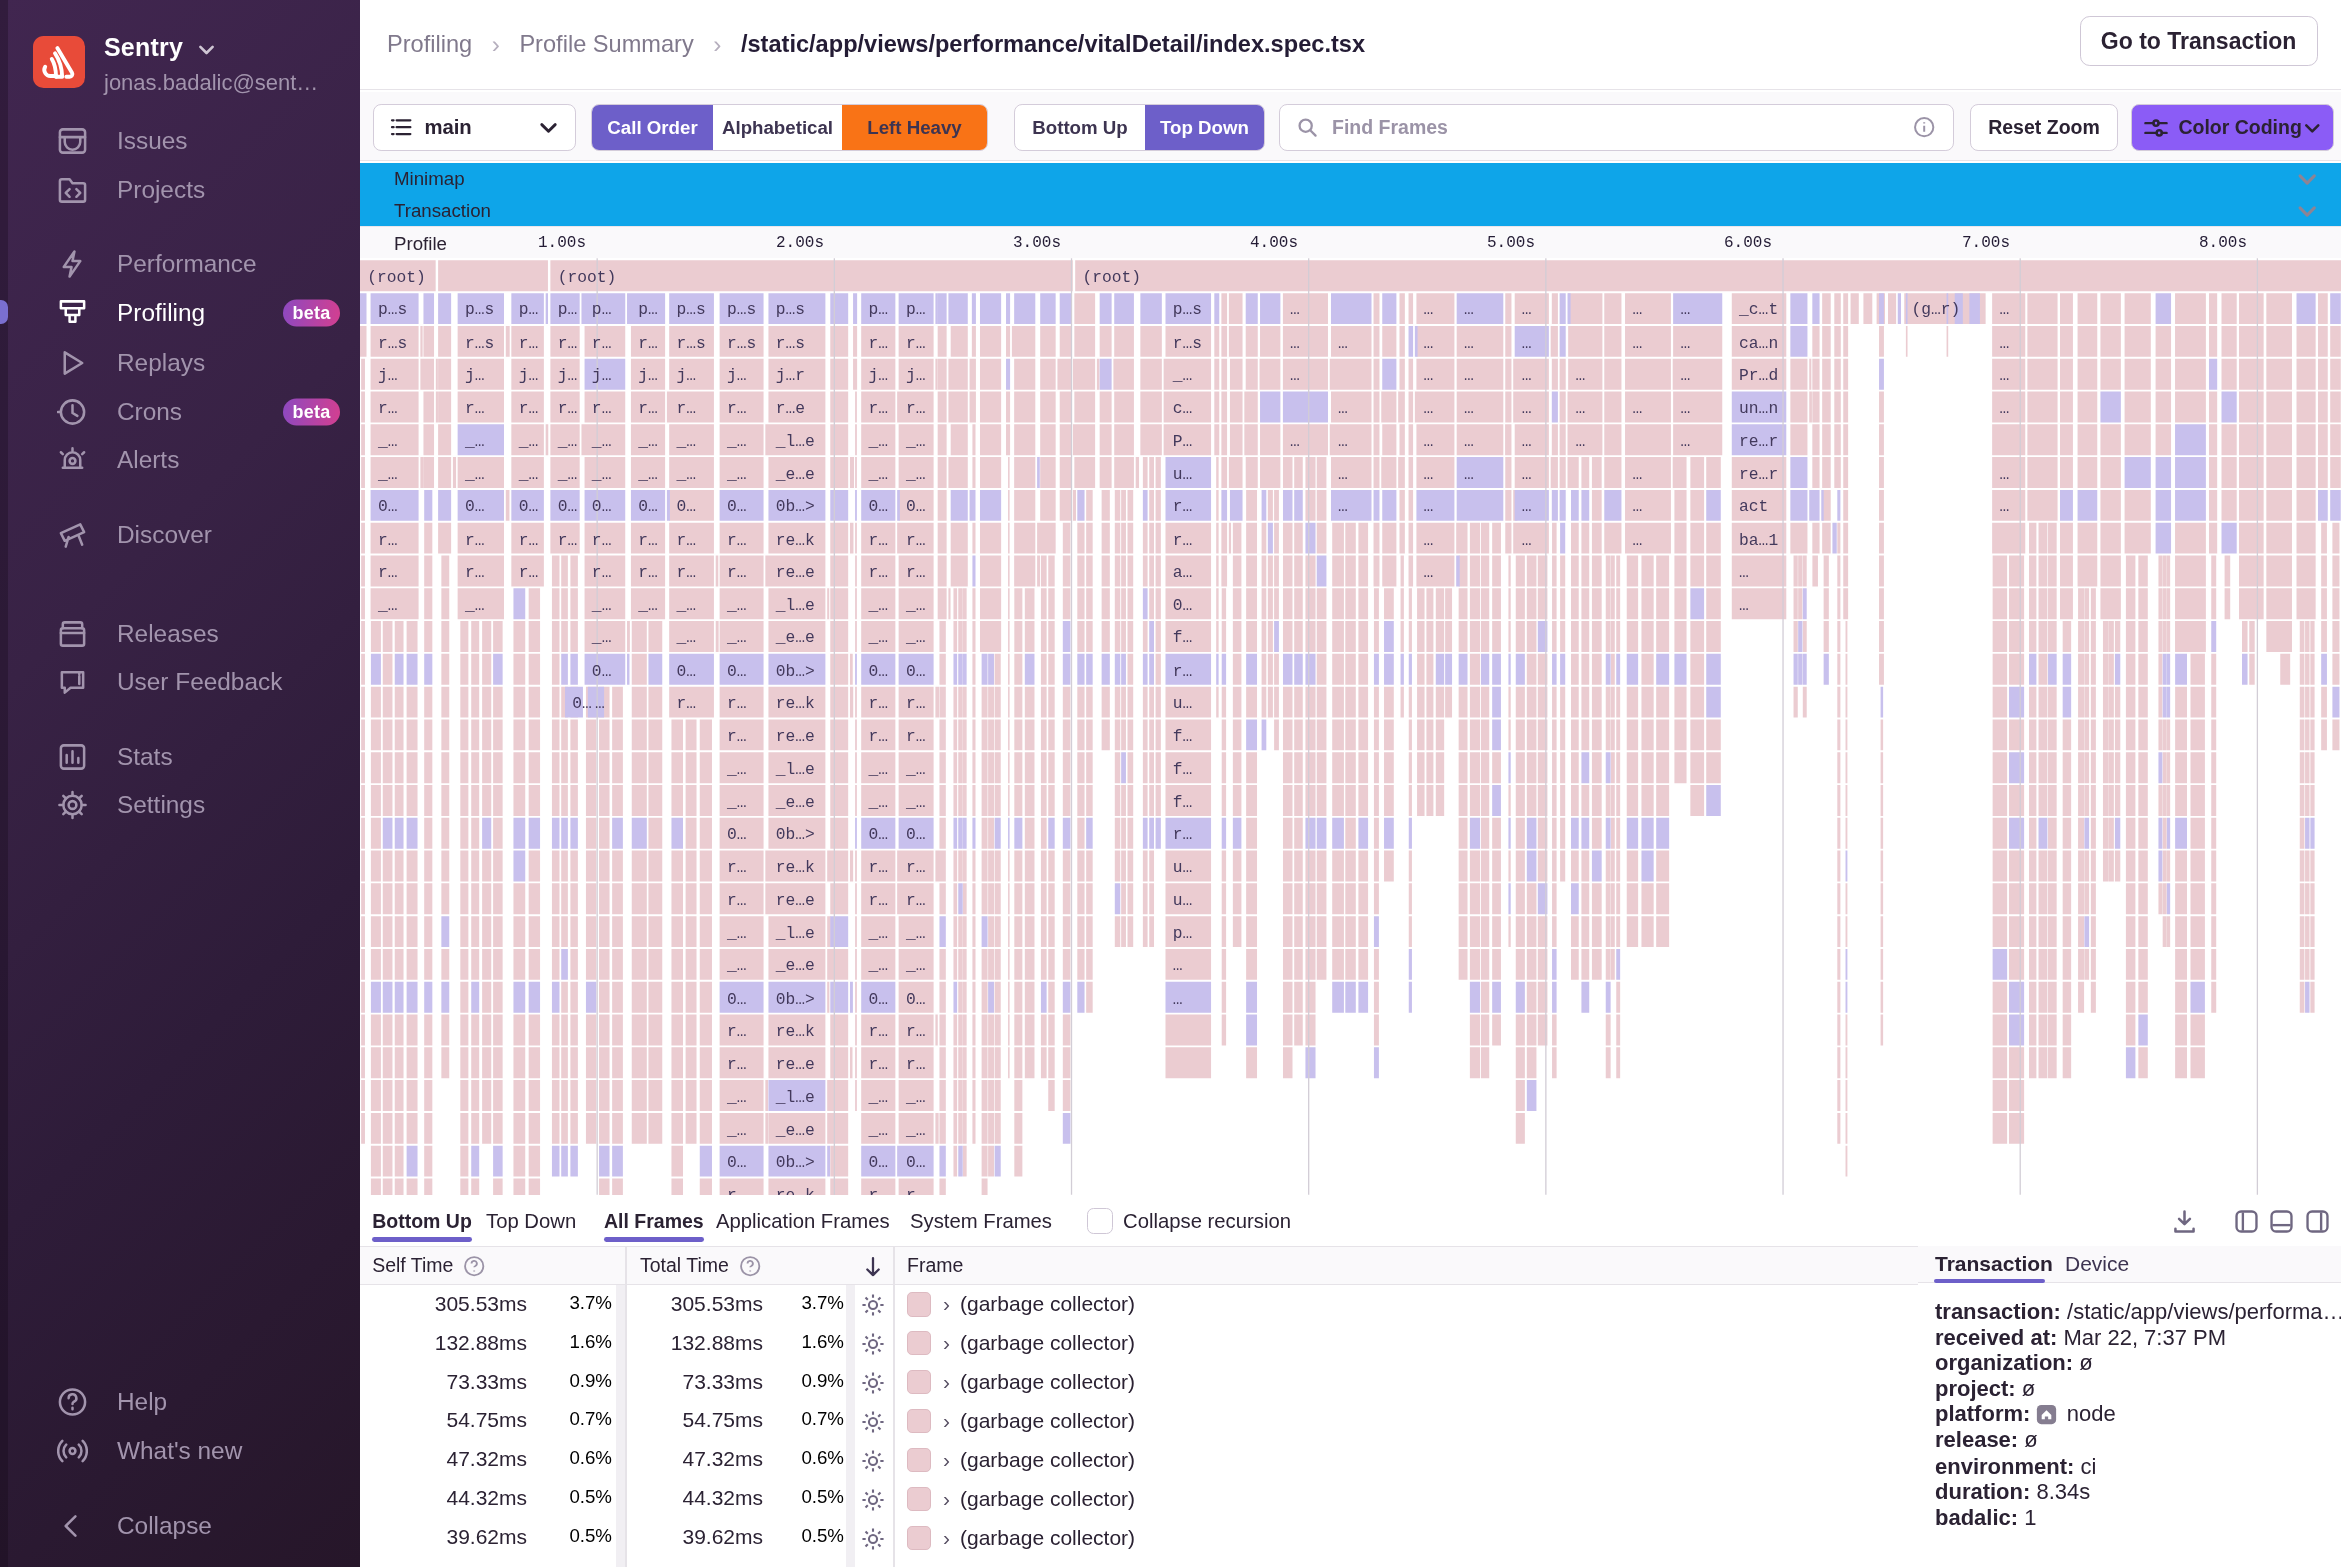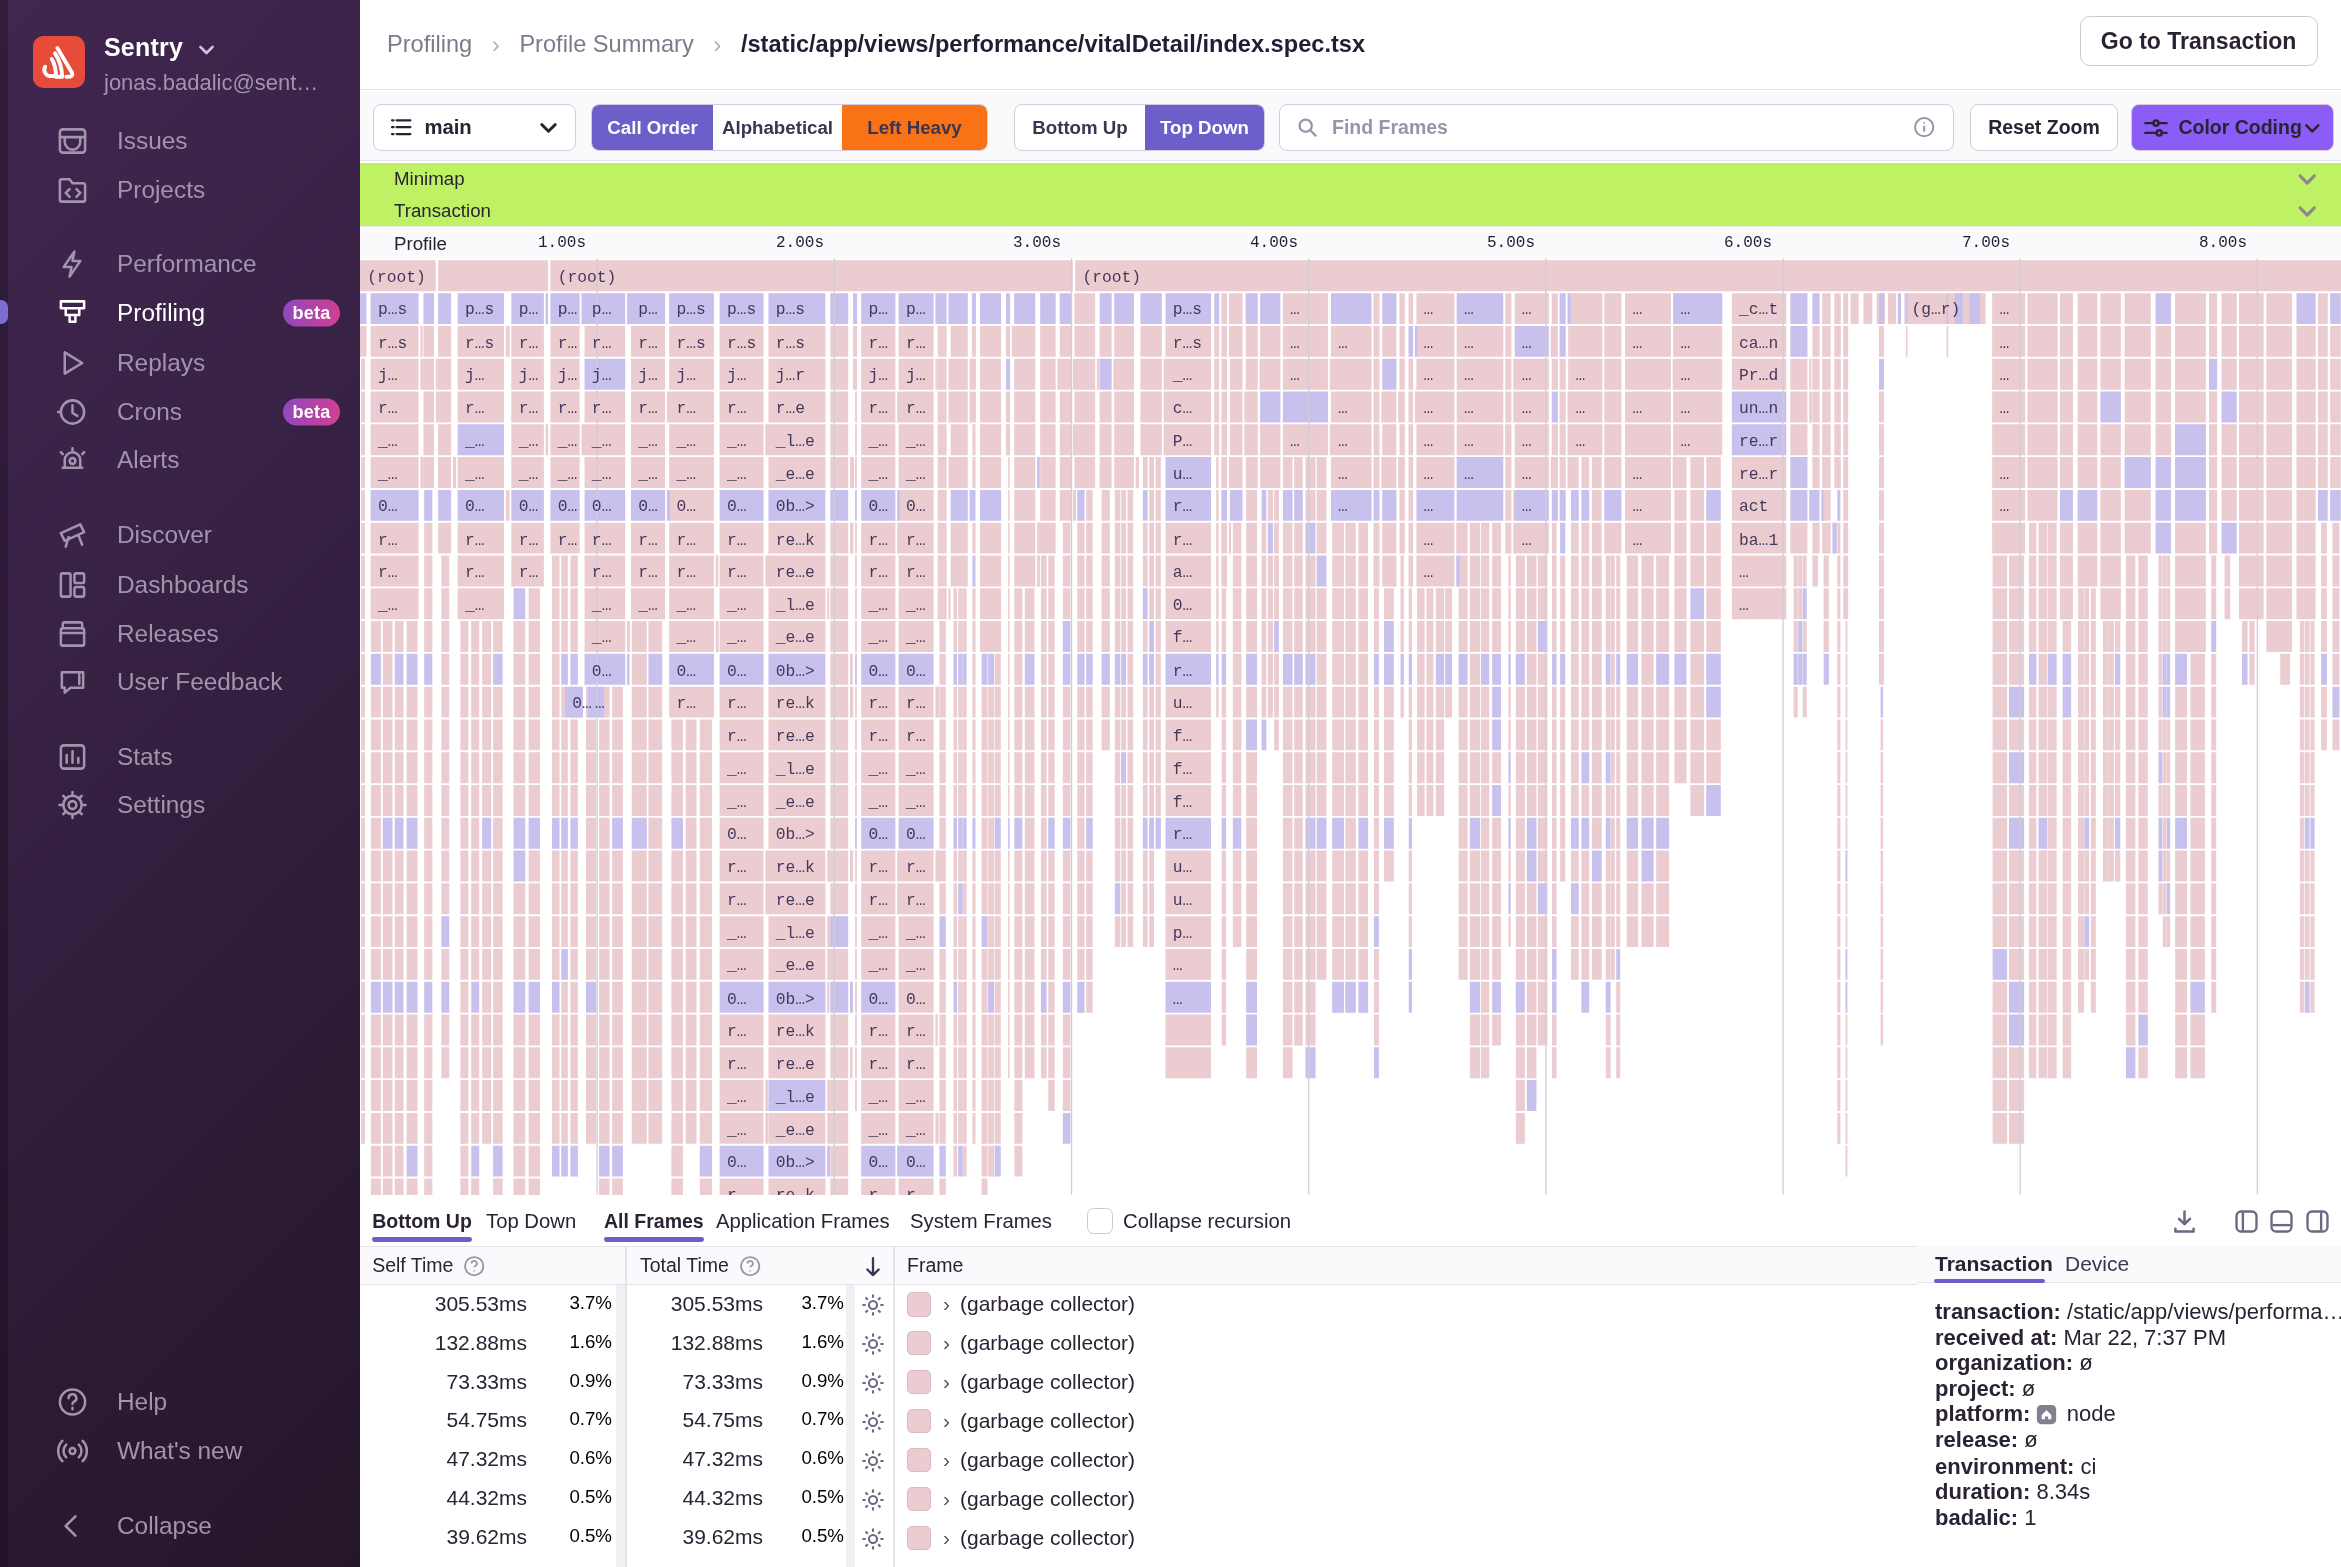--- a/index.html
+++ b/index.html
@@ -35,21 +35,21 @@
 .seg{border:1.6px solid #d4ccda;border-radius:8.1px;overflow:hidden;background:#fff;padding:0}
 .seg span{display:flex;align-items:center;justify-content:center;height:100%;font-size:18.7px;font-weight:700;color:#3d3451}
 .seg .on{background:#6d5fc9;color:#fff}
 .seg .gray{background:#f97316}
 #seg1{left:231px}
 #seg2{left:654px}
 #search{left:919px;width:675px;background:#fff;border:1.6px solid #d4ccda;border-radius:8.1px;color:#9b93a7;
  font-weight:700;font-size:19.5px;padding:0 14.6px;justify-content:flex-start}
 #resetzoom{left:1610px;width:148px;background:#fff;border:1.6px solid #d4ccda;border-radius:8.1px;justify-content:center;font-size:19.5px}
 #colorcoding{left:1771px;width:203px;background:#8b5cf6;border:1.6px solid #d4ccda;border-radius:8.1px;padding:0 10.6px;justify-content:space-between;font-size:19.5px}
-.hrow{position:absolute;left:0;right:0;background:#bef264;border-bottom:1.6px solid #e9e6ec;font-size:18.7px;color:#2b2233}
+.hrow{position:absolute;left:0;right:0;background:#0ea5e9;border-bottom:1.6px solid #e9e6ec;font-size:18.7px;color:#2b2233}
 .hrow .t{position:absolute;left:34px;top:50%;transform:translateY(-50%)}
 .hrow svg{position:absolute;right:23px;top:50%;transform:translateY(-50%)}
 #rmini{top:163px;height:33px}
 #rtrans{top:195px;height:32px}
 #raxis{position:absolute;left:0;right:0;top:227px;height:31px;background:#faf9fb;font-size:18.7px;color:#2b2233}
 #raxis .t{position:absolute;left:34px;top:5.7px}
 .tick{position:absolute;top:7.3px;font-family:"Liberation Mono",monospace;font-size:16px;color:#241c35}
 #flamebg{position:absolute;left:0;top:258px;right:0;height:938px;background:#fff}
 
 #tabs{position:absolute;left:0;right:0;top:1196px;height:50px;background:#fff}
@@ -136,28 +136,20 @@
             <path d="M6 24h20M8 24v-8a8 8 0 0 1 16 0v8M16 7v-3M6 10l-2-2M26 10l2-2"></path>
             <circle cx="16" cy="17" r="3"></circle>
           </svg></span>
         <span class="lb">Alerts</span>
       </div>
       <div class="nav" style="top:510px">
         <span class="ic"><svg viewBox="0 0 32 32" width="31" height="31" fill="none" stroke="#a294ad" stroke-width="2.6" stroke-linecap="round" stroke-linejoin="round">
             <path d="M4 14l20-9 4 8-20 9zM12 18l-3 10M22 16l4 10"></path>
           </svg></span>
         <span class="lb">Discover</span>
-      </div>
-      <div class="nav" style="top:560px">
-        <span class="ic"><svg viewBox="0 0 32 32" width="31" height="31" fill="none" stroke="#a294ad" stroke-width="2.6" stroke-linecap="round" stroke-linejoin="round">
-            <rect x="4" y="4" width="10" height="24" rx="2"></rect>
-            <rect x="18" y="4" width="10" height="10" rx="2"></rect>
-            <rect x="18" y="18" width="10" height="10" rx="2"></rect>
-          </svg></span>
-        <span class="lb">Dashboards</span>
       </div>
       <div class="nav" style="top:609px">
         <span class="ic"><svg viewBox="0 0 32 32" width="31" height="31" fill="none" stroke="#a294ad" stroke-width="2.6" stroke-linecap="round" stroke-linejoin="round">
             <rect x="4" y="10" width="24" height="18" rx="2"></rect>
             <path d="M6 10V6a2 2 0 0 1 2-2h16a2 2 0 0 1 2 2v4M4 15h24"></path>
           </svg></span>
         <span class="lb">Releases</span>
       </div>
       <div class="nav" style="top:657px">
         <span class="ic"><svg viewBox="0 0 32 32" width="31" height="31" fill="none" stroke="#a294ad" stroke-width="2.6" stroke-linecap="round" stroke-linejoin="round">

